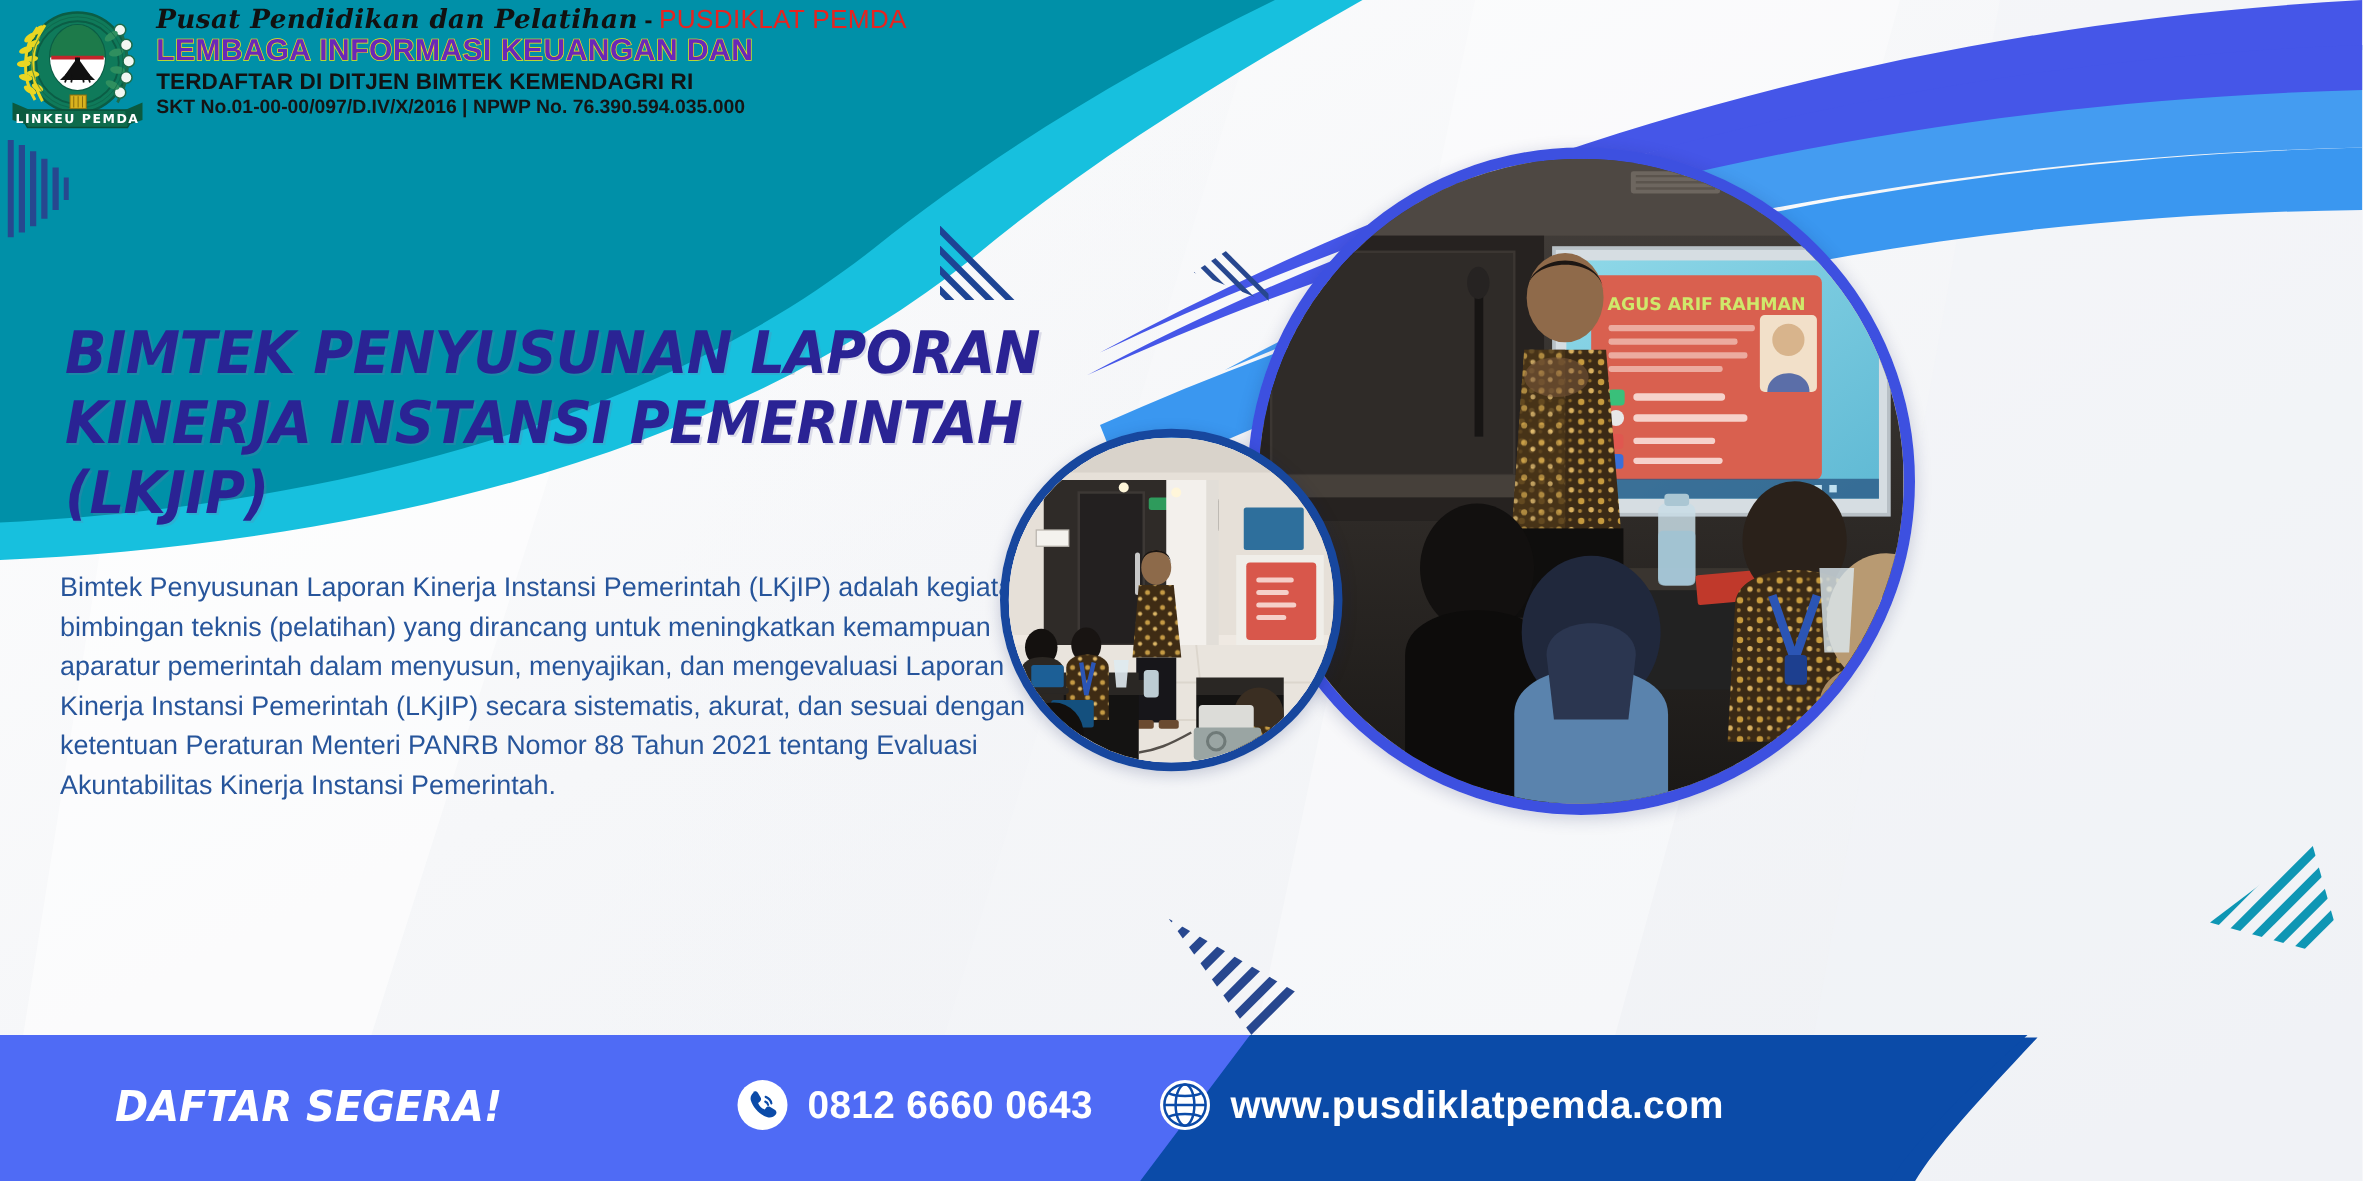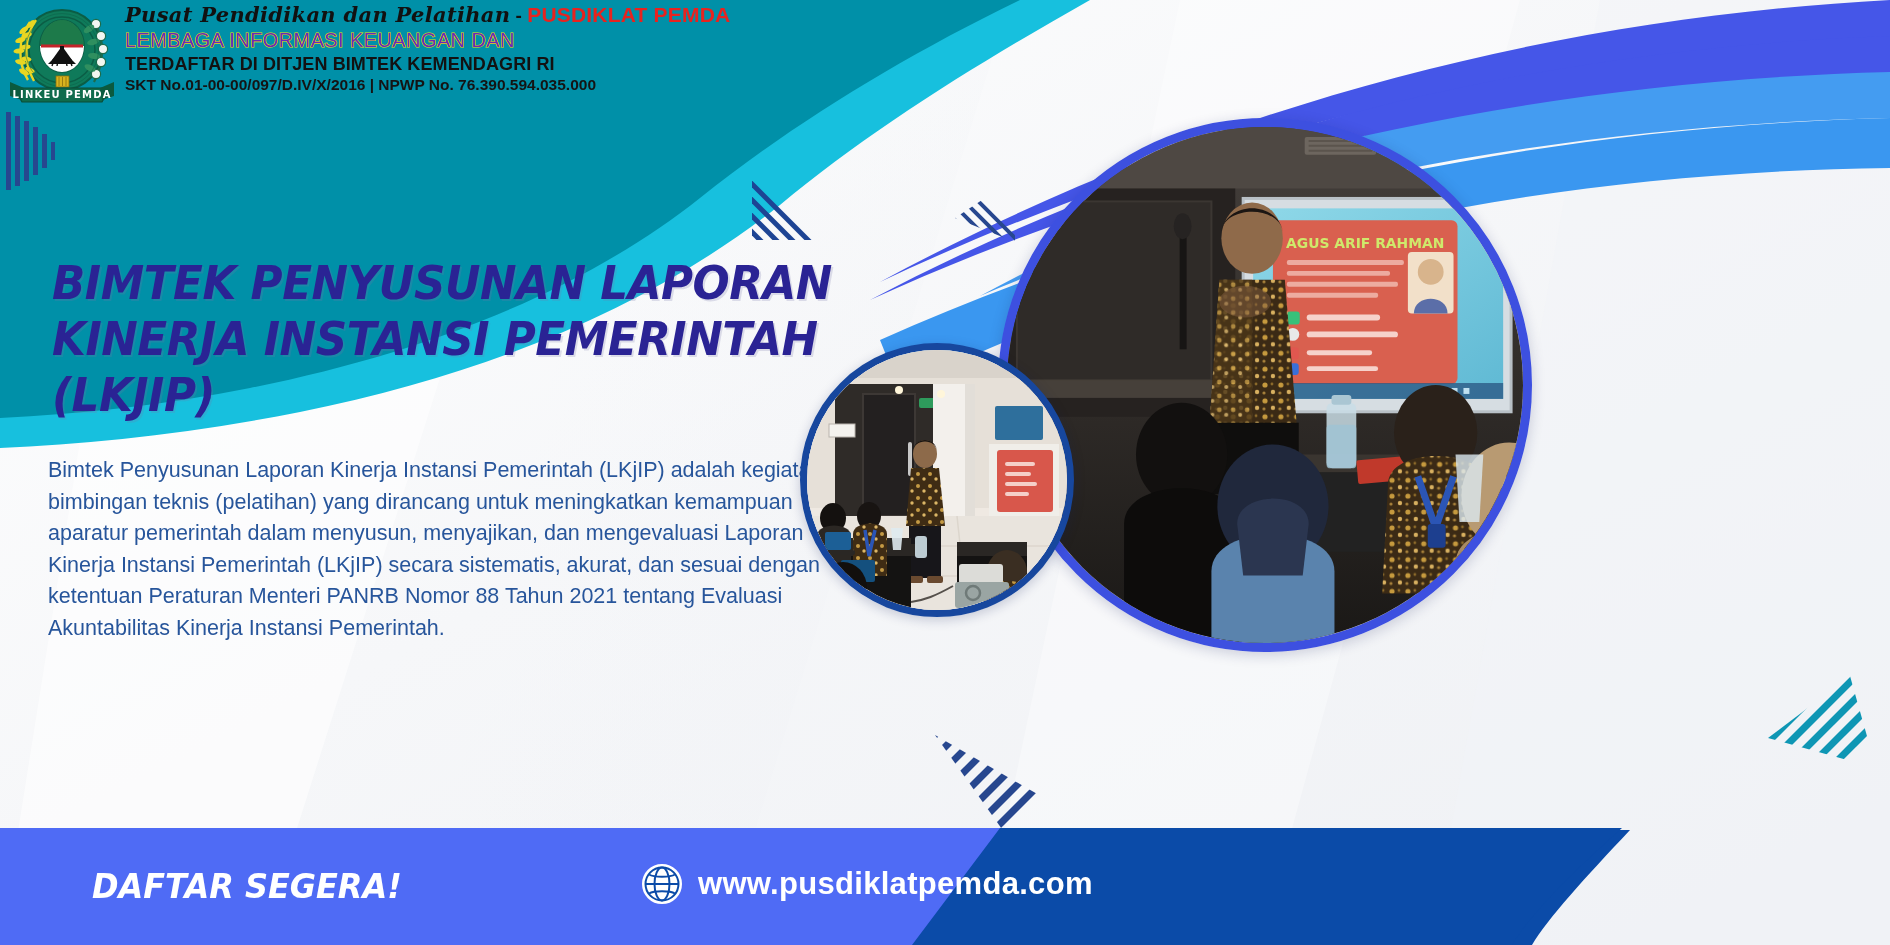--- a/index.html
+++ b/index.html
@@ -32,25 +32,25 @@
     font-size:19px; line-height:22px; white-space:nowrap;
   }
   .hdr-script {
     font-family:"DejaVu Serif", serif;
     font-style:italic; font-weight:bold;
     color:#111; font-size:21px;
     letter-spacing:0.3px;
   }
   .hdr-dash { color:#111; font-weight:bold; font-size:19px; }
   .hdr-red {
-    color:#e8231f; font-weight:bold; font-size:21px;
+    color:#e8231f; font-weight:normal; font-size:21px;
     letter-spacing:0.2px;
   }
   .hdr-line2, .hdr-line3 {
-    font-size:20px; font-weight:normal; line-height:26px;
+    font-size:24px; font-weight:bold; line-height:26px;
     color:#6a28b8;
     -webkit-text-stroke:1.1px #f2e712;
     paint-order: stroke fill;
     letter-spacing:0.4px; white-space:nowrap;
   }
   .hdr-line4 {
     font-size:18px; font-weight:bold; color:#121212;
     line-height:22px; letter-spacing:0.1px; white-space:nowrap;
   }
   .hdr-line5 {
@@ -595,20 +595,36 @@
       <circle cx="166" cy="243" r="7" fill="none" stroke="#6f7a78" stroke-width="2.5"></circle>
 
       <path d="M146,236 C128,246 118,250 104,252" fill="none" stroke="#55504b" stroke-width="2"></path>
     </svg>
   </div>
 
   <div class="footer">
     <div class="footer-left-label">DAFTAR SEGERA!</div>
 
     <div class="contact-row">
+      <div class="contact-item">
+        <span class="ico">
+          <svg viewBox="0 0 44 44" width="44" height="44">
+            <circle cx="22" cy="22" r="20" fill="#ffffff"></circle>
+            <path d="M15.5,12.5 c1.4,-1 3.1,-0.6 3.9,0.8 l2.1,3.6 c0.7,1.2 0.4,2.7 -0.7,3.5
+                     l-1.3,1 c0.9,2.4 2.8,4.3 5.2,5.2 l1,-1.3 c0.8,-1.1 2.3,-1.4 3.5,-0.7
+                     l3.6,2.1 c1.4,0.8 1.8,2.5 0.8,3.9 c-1.5,2 -4.1,2.9 -6.5,2.2
+                     c-6,-1.8 -11.6,-7.4 -13.4,-13.4 c-0.7,-2.4 0.2,-5 2.2,-6.5 z" fill="#0b4ba8" transform="translate(-1,-1)"></path>
+            <g fill="none" stroke="#0b4ba8" stroke-width="1.7" stroke-linecap="round">
+              <path d="M24.5,15.5 a7,7 0 0 1 4.6,5.2"></path>
+              <path d="M24.2,19.3 a3.6,3.6 0 0 1 2.3,2.6"></path>
+            </g>
+          </svg>
+        </span>
+        <span class="txt">0812 6660 0643</span>
+      </div>
 
       <div class="gap-between"></div>
 
       <div class="contact-item">
         <span class="ico">
           <svg viewBox="0 0 44 44" width="44" height="44">
             <circle cx="22" cy="22" r="19" fill="#ffffff"></circle>
             <circle cx="22" cy="22" r="19" fill="none" stroke="#ffffff" stroke-width="2"></circle>
             <g fill="none" stroke="#0b4ba8" stroke-width="2">
               <circle cx="22" cy="22" r="16.5"></circle>

